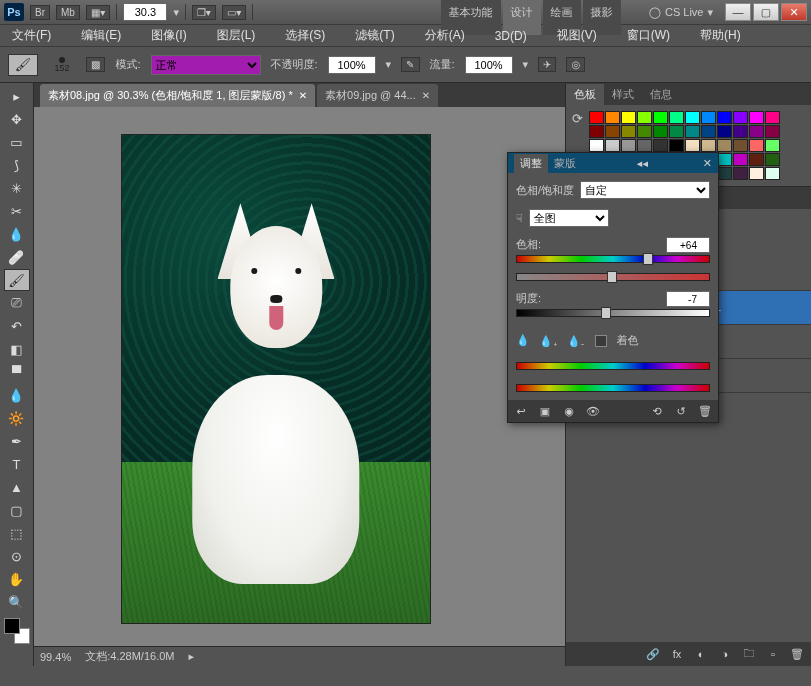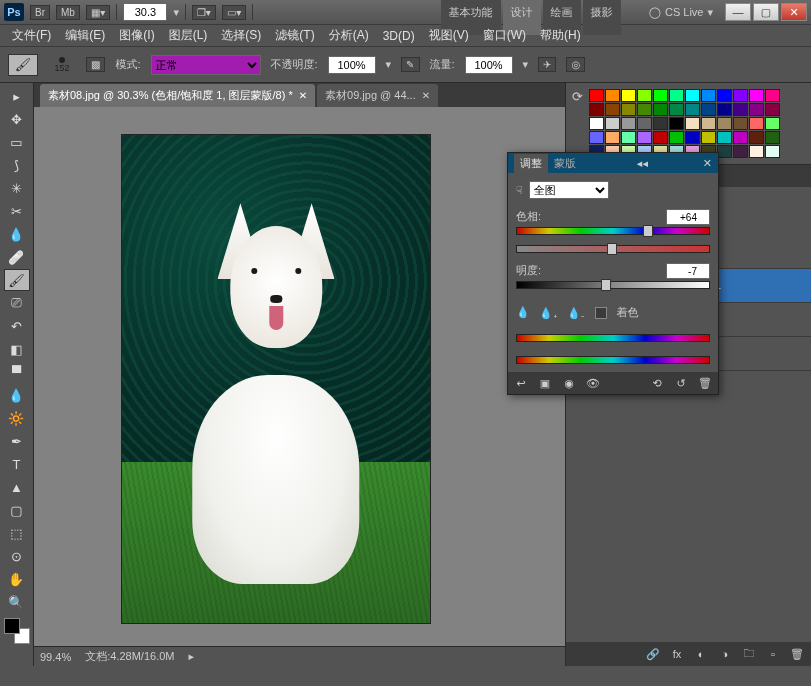--- a/index.html
+++ b/index.html
@@ -10,21 +10,21 @@
 .tb-btn { background: #4a4a4a; border: 1px solid #333; padding: 1px 4px; color: #ccc; font-size: 10px; cursor: pointer; }
 .tb-sep { width: 1px; height: 16px; background: #3a3a3a; }
 .workspace-tabs { display: flex; gap: 2px; margin-left: auto; }
 .ws-tab { padding: 15px 8px; background: #4a4a4a; font-size: 11px; cursor: pointer; }
 .ws-tab.active { background: #6b6b6b; }
 .cslive { display: flex; align-items: center; gap: 4px; padding: 0 6px; }
 .win-btns { display: flex; gap: 2px; }
 .win-btn { width: 26px; height: 18px; display: flex; align-items: center; justify-content: center; font-size: 11px; cursor: pointer; border: 1px solid #888; background: linear-gradient(#f0f0f0,#ccc); color: #333; }
 .win-btn.close { background: linear-gradient(#e97b6a,#c0392b); color: #fff; }
 
-.menubar { height: 22px; background: #535353; display: flex; align-items: center; padding: 0 6px; gap: 2px; border-bottom: 1px solid #3a3a3a; }
+.menubar { height: 22px; background: #535353; display: flex; align-items: center; padding: 0 6px; gap: 18px; border-bottom: 1px solid #3a3a3a; }
 .menu-item { padding: 2px 6px; cursor: pointer; font-size: 12px; color: #e0e0e0; }
 
 .optbar { height: 36px; background: #535353; display: flex; align-items: center; padding: 0 8px; gap: 10px; border-bottom: 1px solid #2a2a2a; }
 .opt-label { font-size: 11px; }
 .opt-select { background: #a21caf; border: 1px solid #666; height: 20px; font-size: 11px; }
 .opt-input { width: 48px; background: #fff; border: 1px solid #666; height: 18px; font-size: 11px; text-align: center; }
 .brush-prev { width: 28px; height: 28px; display: flex; flex-direction: column; align-items: center; justify-content: center; font-size: 9px; color: #222; }
 .brush-dot { width: 6px; height: 6px; background: #222; border-radius: 50%; }
 
 .main { display: flex; height: 583px; }
@@ -233,20 +233,25 @@
       </div>
     </div>
     <div class="statusbar">
       <span>99.4%</span>
       <span><span>文档:</span><span>4.28M/16.0M</span></span>
       <span>▸</span>
     </div>
   </div>
 
   <div class="rpanels">
+    <div class="panel-head">
+      <div class="ptab active">色板</div>
+      <div class="ptab">样式</div>
+      <div class="ptab">信息</div>
+    </div>
     <div class="swatches">
       <div style="font-size:13px">⟳</div>
       <div class="swatch-grid" id="swatch-grid">
           <div class="sw" style="background: rgb(255, 0, 0);"></div>
           <div class="sw" style="background: rgb(255, 136, 0);"></div>
           <div class="sw" style="background: rgb(255, 255, 0);"></div>
           <div class="sw" style="background: rgb(136, 255, 0);"></div>
           <div class="sw" style="background: rgb(0, 255, 0);"></div>
           <div class="sw" style="background: rgb(0, 255, 136);"></div>
           <div class="sw" style="background: rgb(0, 255, 255);"></div>
@@ -360,20 +365,24 @@
 
 <div class="adj-panel">
   <div class="adj-head">
     <div class="ptab active">调整</div>
     <div class="ptab">蒙版</div>
     <span class="close-x">◂◂</span>
     <span class="close-x">✕</span>
   </div>
   <div class="adj-body">
     <div class="adj-row">
+      <span>色相/饱和度</span>
+      <select class="adj-select"><option>自定</option></select>
+    </div>
+    <div class="adj-row">
       <span>☟</span>
       <select class="adj-select" style="flex:0 0 80px"><option>全图</option></select>
     </div>
     <div class="slider-block">
       <div class="slider-top">
           <span>色相:</span>
           <input class="val-box" value="+64" style="">
         </div>
       <div class="slider-track hue-grad">
           <div class="slider-thumb" style="left:68%"></div>

